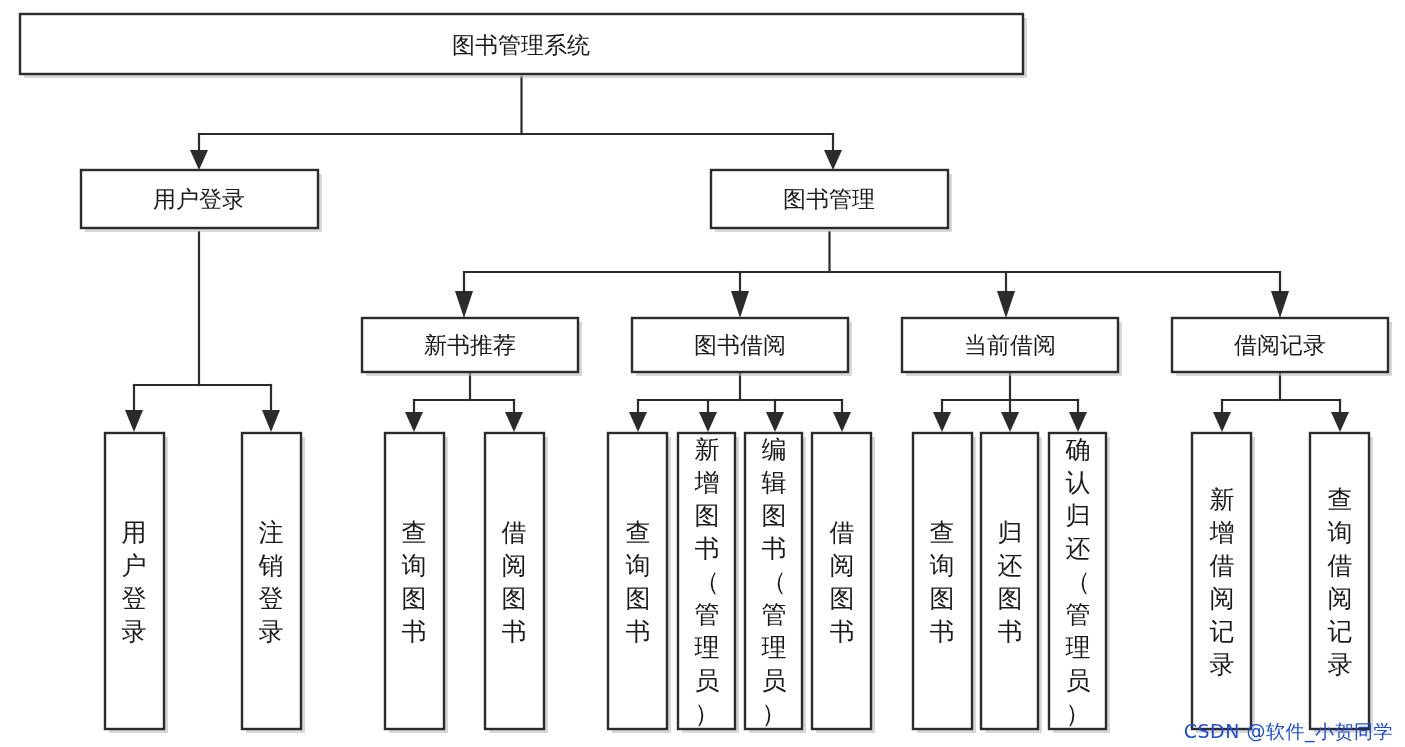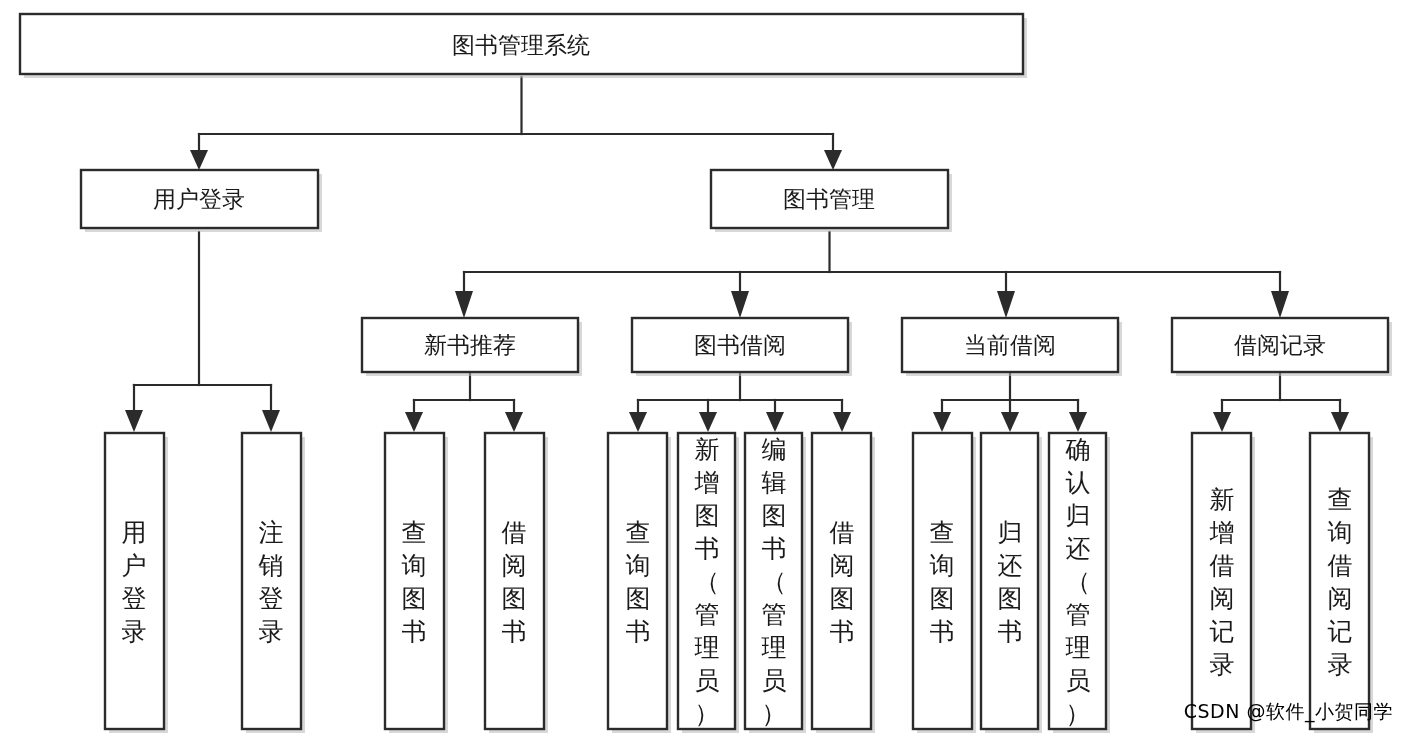--- a/index.html
+++ b/index.html
@@ -54,22 +54,22 @@
   }
   .node-label-vertical {
     fill: #1a1a1a;
     font-family: "DejaVu Sans", "Liberation Sans", sans-serif;
     font-size: 25px;
     text-anchor: middle;
   }
   .watermark {
     position: absolute;
     right: 12px;
-    bottom: 22px;
-    color: #000000;
+    bottom: 2px;
+    color: #1d4ed8;
     font-size: 19px;
     font-family: "DejaVu Sans", "Liberation Sans", sans-serif;
     letter-spacing: 0.5px;
     white-space: nowrap;
     pointer-events: none;
   }
 </style>
 </head>
 <body>
 

